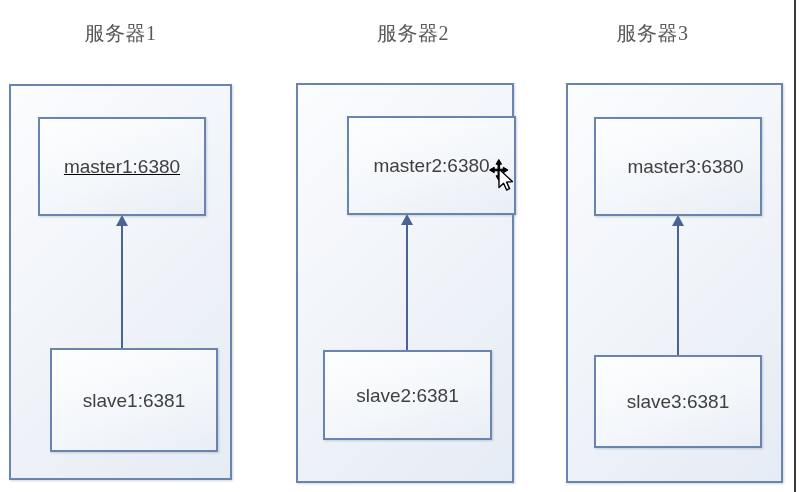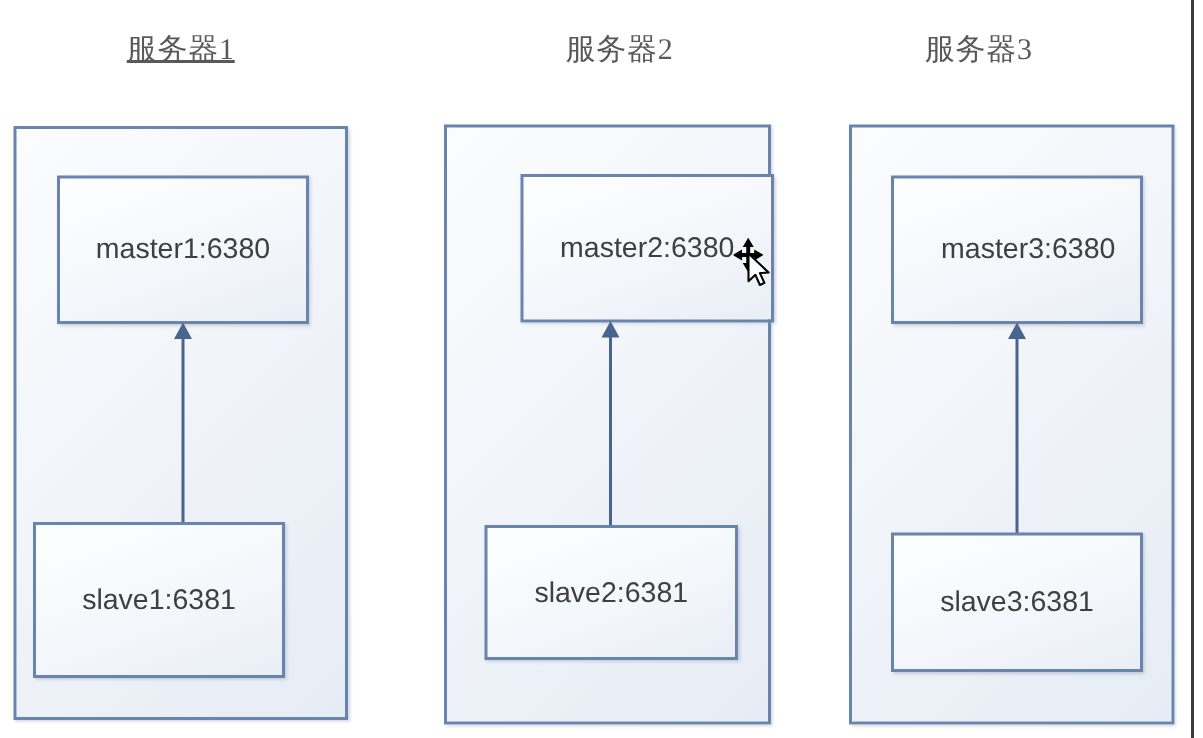--- a/index.html
+++ b/index.html
@@ -112,34 +112,34 @@
 </style>
 </head>
 <body>
 
 <div id="canvas">
 
   <div class="page-edge-right"></div>
 
   <div class="server-group">
 
-    <div class="server-title" style="left:9px; top:23px; width:223px;text-decoration:underline;">服务器1</div>
+    <div class="server-title" style="left:9px; top:23px; width:223px;">服务器1</div>
 
     <div class="server-box" style="left:9px; top:84px; width:223px; height:396px;"></div>
 
-    <div class="node-box" style="left:38px; top:117px; width:168px; height:99px;">
+    <div class="node-box" style="left:38px; top:117px; width:168px; height:99px;text-decoration:underline;">
       <span class="node-label">master1:6380</span>
     </div>
 
     <div class="connector" style="left:110px; top:215px; width:24px; height:134px;">
       <div class="head"></div>
       <div class="shaft" style="top:8px; height:126px;"></div>
     </div>
 
-    <div class="node-box" style="left:22px; top:348px; width:168px; height:104px;">
+    <div class="node-box" style="left:50px; top:348px; width:168px; height:104px;">
       <span class="node-label">slave1:6381</span>
     </div>
   </div>
 
   <div class="server-group">
 
     <div class="server-title" style="left:304px; top:23px; width:218px;">服务器2</div>
 
     <div class="server-box" style="left:296px; top:83px; width:218px; height:400px;"></div>
 

